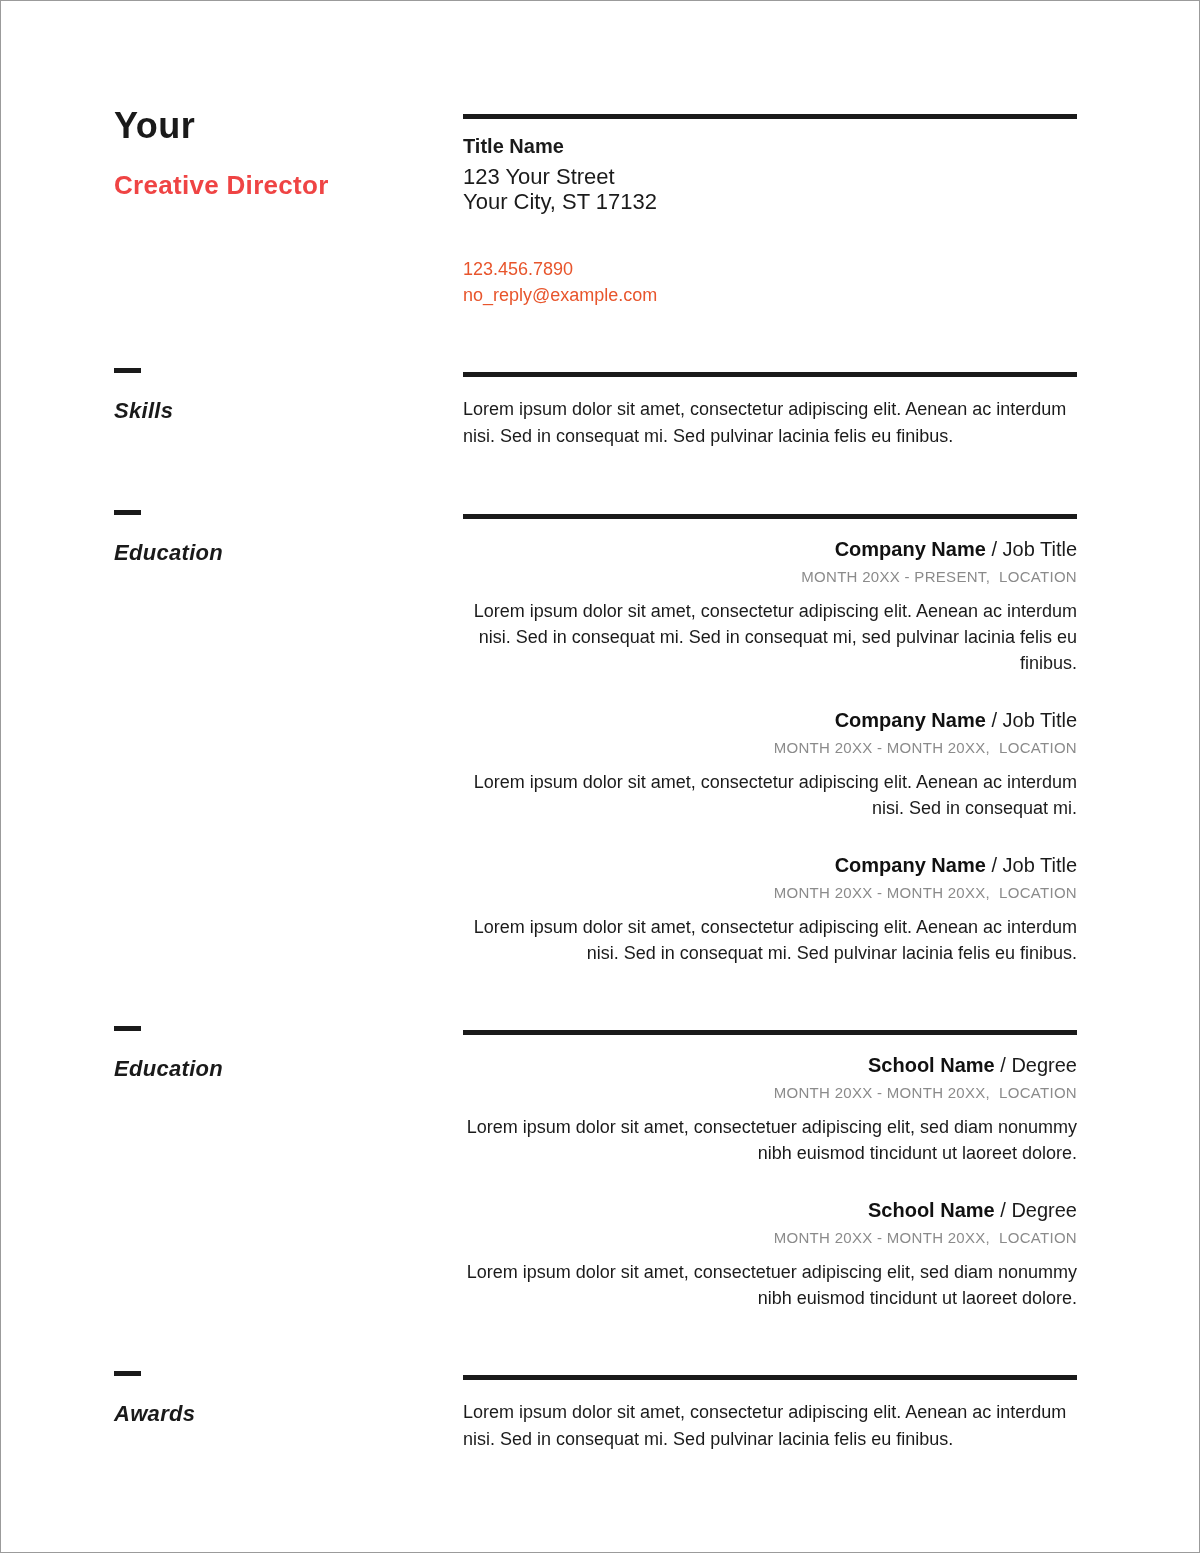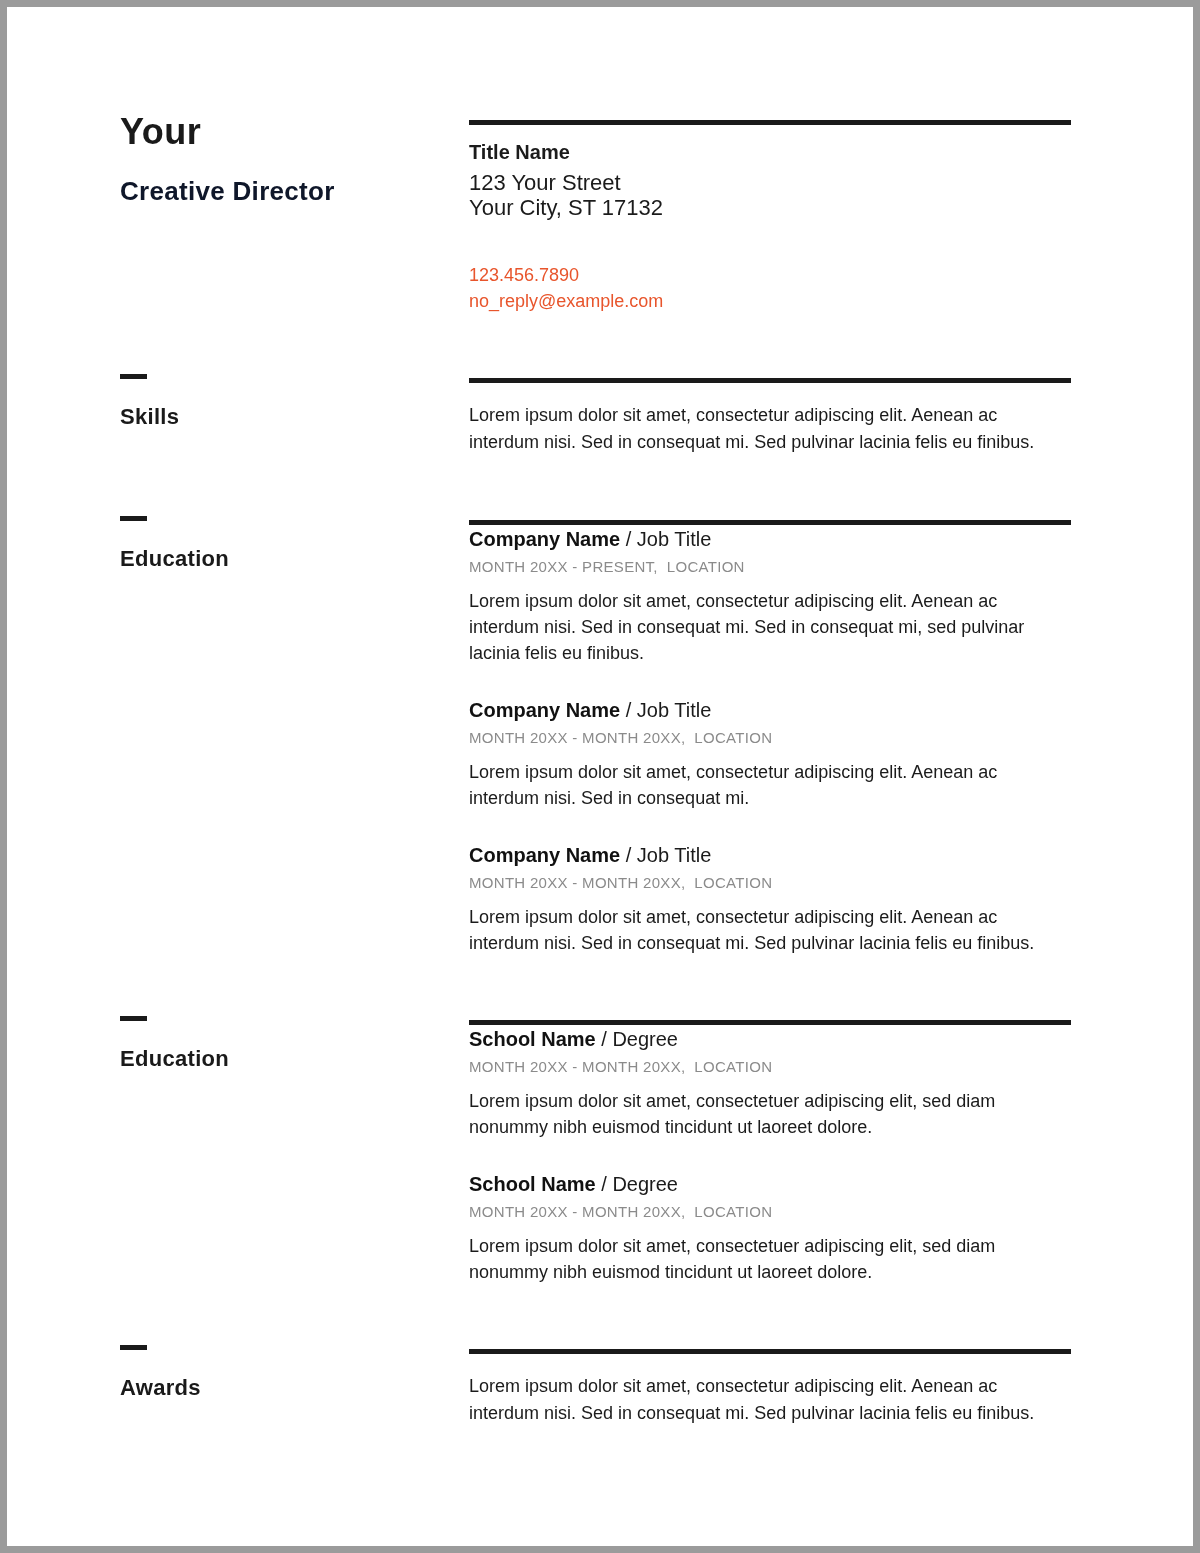--- a/index.html
+++ b/index.html
@@ -1,21 +1,21 @@
 <!DOCTYPE html>
 <html><head>
 <meta charset="utf-8">
 <style>
   * { box-sizing: border-box; }
   html, body { margin: 0; padding: 0; background: #ffffff; }
   .page {
     width: 1200px;
     height: 1553px;
     background: #ffffff;
-    border: 7px solid #404040;
+    border: 1px solid #404040;
     padding: 88px 122px 40px 113px;
     font-family: "Liberation Sans", "DejaVu Sans", sans-serif;
     color: #1b1b1b;
     overflow: hidden;
   }
   .row {
     display: grid;
     grid-template-columns: 349px 1fr;
   }
 
@@ -58,29 +58,30 @@
     width: 27px;
     height: 5px;
     background: #1a1a1a;
   }
   .section-heading {
     margin: 25px 0 0 0;
     font-size: 22px;
     font-weight: bold;
     color: #1a1a1a;
     letter-spacing: 0.3px;
+    font-style: italic;
   }
   .section-right .rule { margin-top: 4px; }
   .section-body {
     margin: 19px 0 0 0;
     font-size: 18px;
     line-height: 27px;
     color: #1b1b1b;
   }
-  .entries { margin-top: 2px; }
+  .entries { margin-top: 18px; text-align: right; }
   .entry + .entry { margin-top: 32px; }
   .entry-title {
     margin: 0;
     font-size: 20px;
     line-height: 25px;
     font-weight: normal;
     color: #1b1b1b;
   }
   .entry-title strong { font-weight: bold; color: #111111; }
   .entry-meta {
@@ -101,21 +102,21 @@
 </head>
 <body>
 
 <div class="page" style="border-color: rgb(155, 155, 155);">
 
   <header class="row">
     <div class="header-left">
       <h1 class="big-name">
         <span>Your</span>
       </h1>
-      <div class="job-title accent-text" style="color: #0f172a;">Creative Director</div>
+      <div class="job-title accent-text" style="color: #ef4444;">Creative Director</div>
     </div>
     <div class="header-right">
       <div class="rule" style="background: rgb(26, 26, 26);"></div>
       <div class="contact-name">Title Name</div>
       <div class="contact-address">
         <div>123 Your Street</div>
         <div>Your City, ST 17132</div>
       </div>
       <div class="contact-links">
         <div class="accent-text" style="color: rgb(232, 85, 44); margin-top: 42px;">123.456.7890</div>

